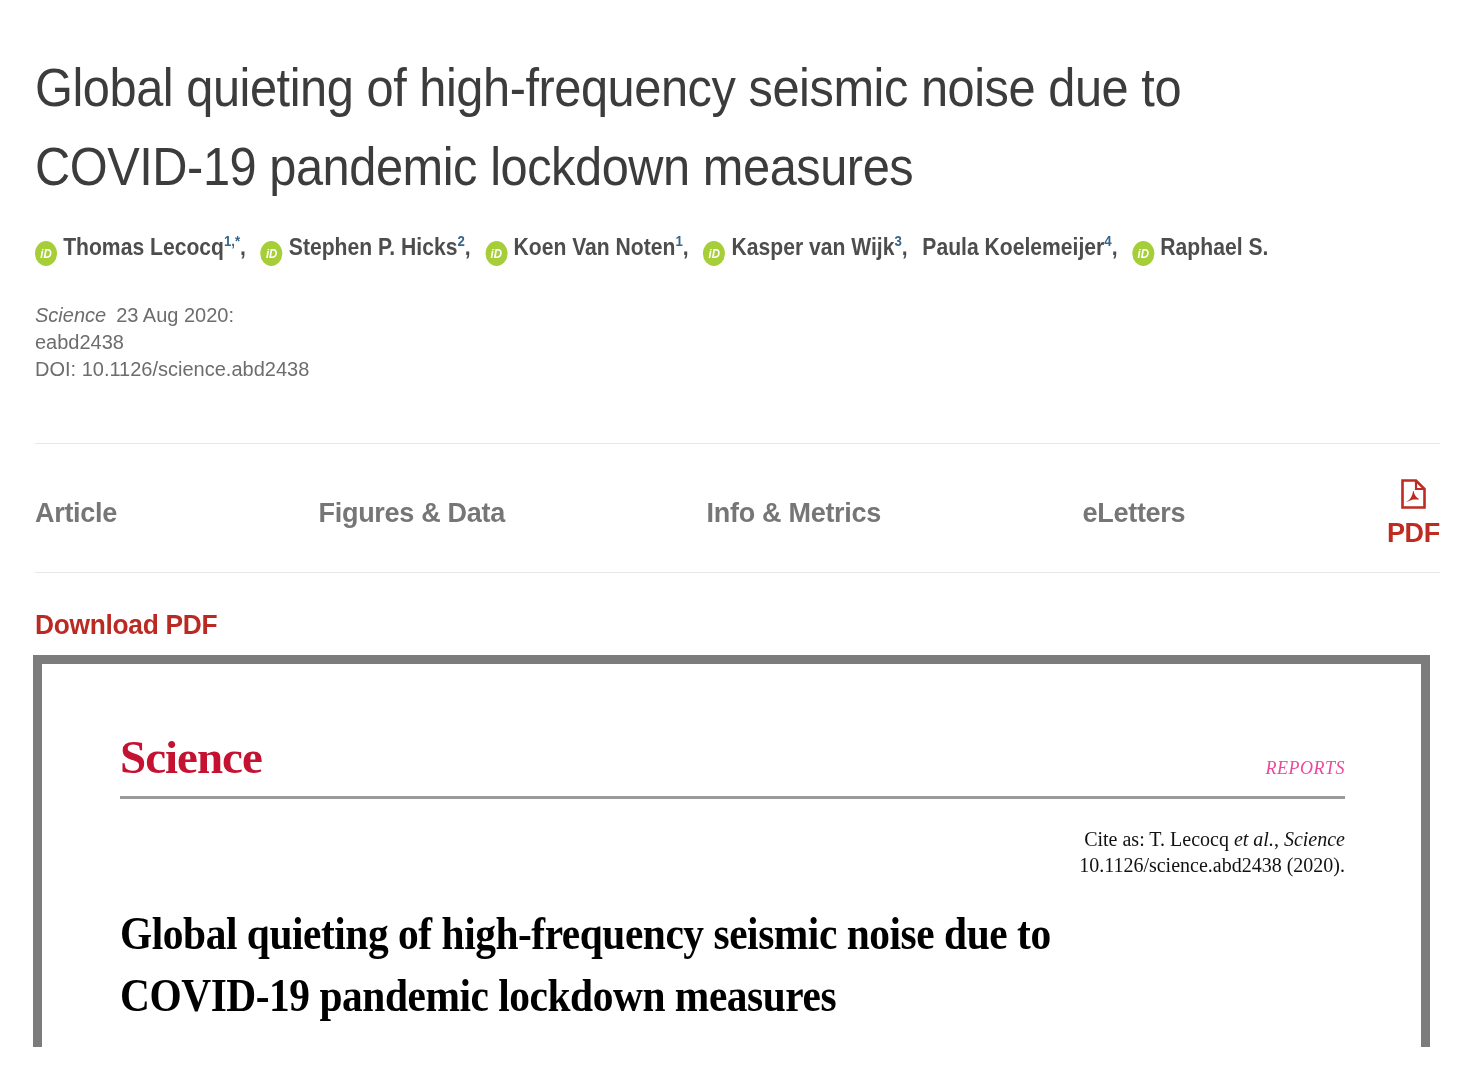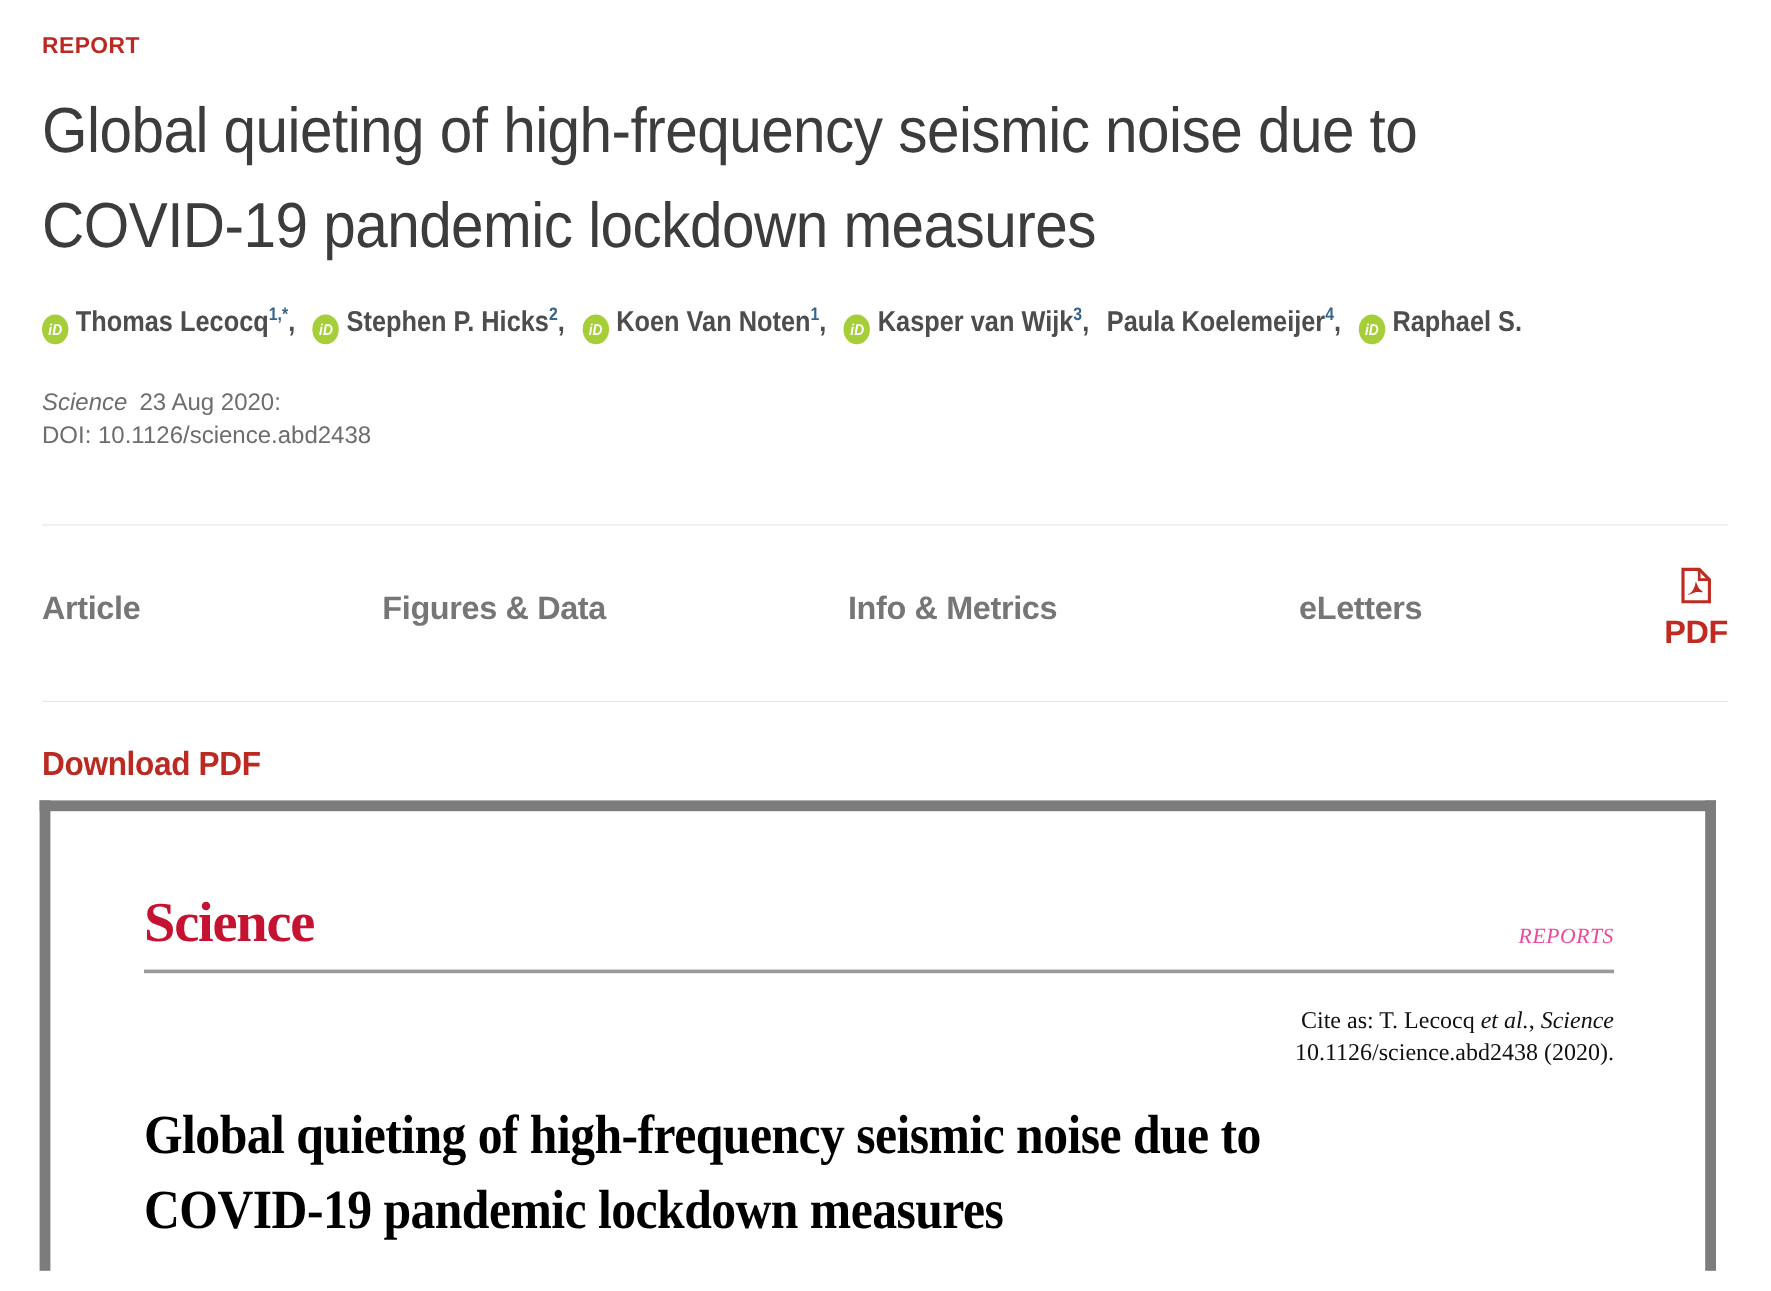--- a/index.html
+++ b/index.html
@@ -25,21 +25,21 @@
 
   .see-all { margin-top:15px; font-size:20px; color:#3f3f3f; }
   .see-all .plus { color:#bb2a22; font-weight:700; margin-right:6px; }
 
   .citation { margin-top:36px; font-size:20px; line-height:27px; color:#6d6d6d; }
   .citation .journal { font-style:italic; margin-right:10px; }
 
   .divider { border:none; border-top:1px solid #e7e7e7; margin-top:60px; }
 
   .tabs { display:flex; justify-content:space-between; align-items:center;
-    padding:34px 0 41px 0; border-bottom:1px solid #e7e7e7; }
+    padding:34px 0 23px 0; border-bottom:1px solid #e7e7e7; }
   .tab { font-size:27px; font-weight:700; color:#767676; cursor:pointer;
     letter-spacing:-.3px; }
   .tab-pdf { display:flex; align-items:center; gap:8px; color:#bf2b20;flex-direction:column; }
   .tab-pdf .tab-label { color:#bf2b20; }
 
   .download-pdf { margin-top:36px; font-size:28px; font-weight:700;
     color:#bb2a22; letter-spacing:-.3px; transform:scaleX(.94);
     transform-origin:left top; display:inline-block; cursor:pointer; }
 
   .pdf-frame { margin-top:14px; margin-left:-2px; width:1397px; height:392px;
@@ -57,39 +57,39 @@
   .pdf-cite i { }
   .pdf-title { margin-top:25px; font-size:46px; font-weight:700; color:#000;
     line-height:62px; letter-spacing:-.5px; transform:scaleX(.9);
     transform-origin:left top; white-space:nowrap; }
 </style>
 </head>
 <body>
 
 <div class="container">
 
-  <div class="kicker">REPORT</div>
 
   <h1 class="main-title">
     <div>Global quieting of high-frequency seismic noise due to</div>
     <div>COVID-19 pandemic lockdown measures</div>
   </h1>
 
   <div class="authors">
     <span><span class="orcid">iD</span><span>Thomas Lecocq</span><sup>1,*</sup><span class="author-sep">,</span></span>
     <span><span class="orcid">iD</span><span>Stephen P. Hicks</span><sup>2</sup><span class="author-sep">,</span></span>
     <span><span class="orcid">iD</span><span>Koen Van Noten</span><sup>1</sup><span class="author-sep">,</span></span>
     <span><span class="orcid">iD</span><span>Kasper van Wijk</span><sup>3</sup><span class="author-sep">,</span></span>
     <span><span>Paula Koelemeijer</span><sup>4</sup><span class="author-sep">,</span></span>
     <span><span class="orcid">iD</span><span>Raphael S. M…</span></span>
   </div>
 
 
   <div class="citation">
     <div><span class="journal">Science</span><span>23 Aug 2020:</span></div>
+    <div>eabd2438</div>
     <div>DOI: 10.1126/science.abd2438</div>
   </div>
 
   <hr class="divider">
 
   <div class="tabs">
     <span class="tab">Article</span>
     <span class="tab">Figures &amp; Data</span>
     <span class="tab">Info &amp; Metrics</span>
     <span class="tab">eLetters</span>

